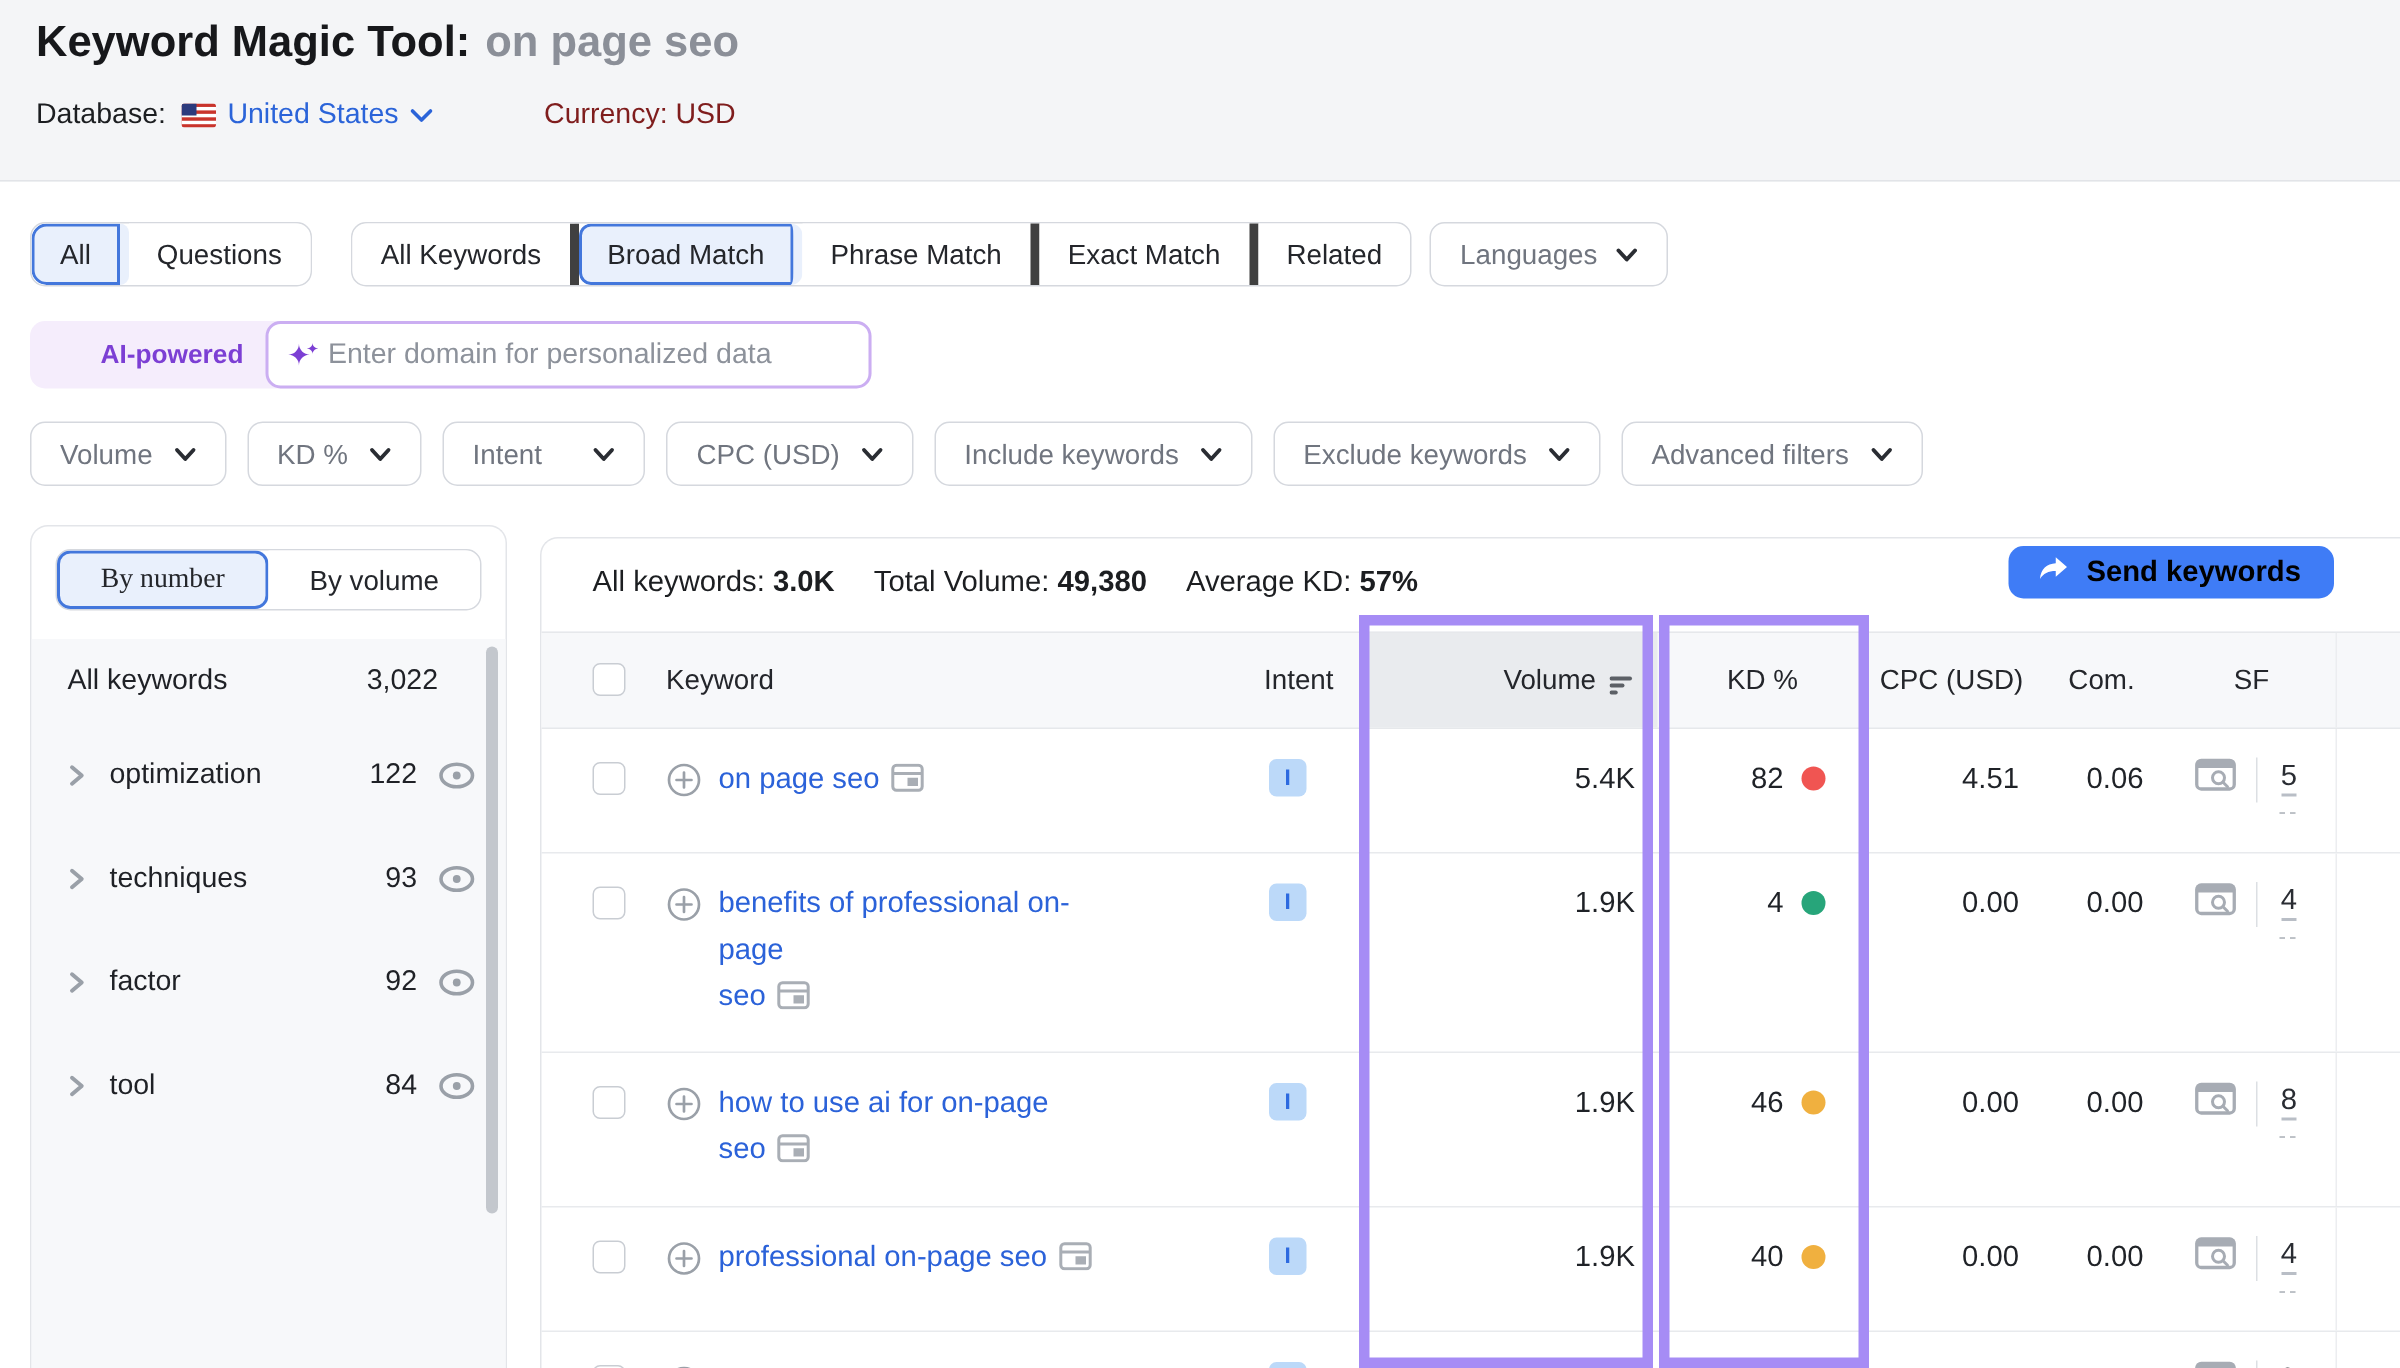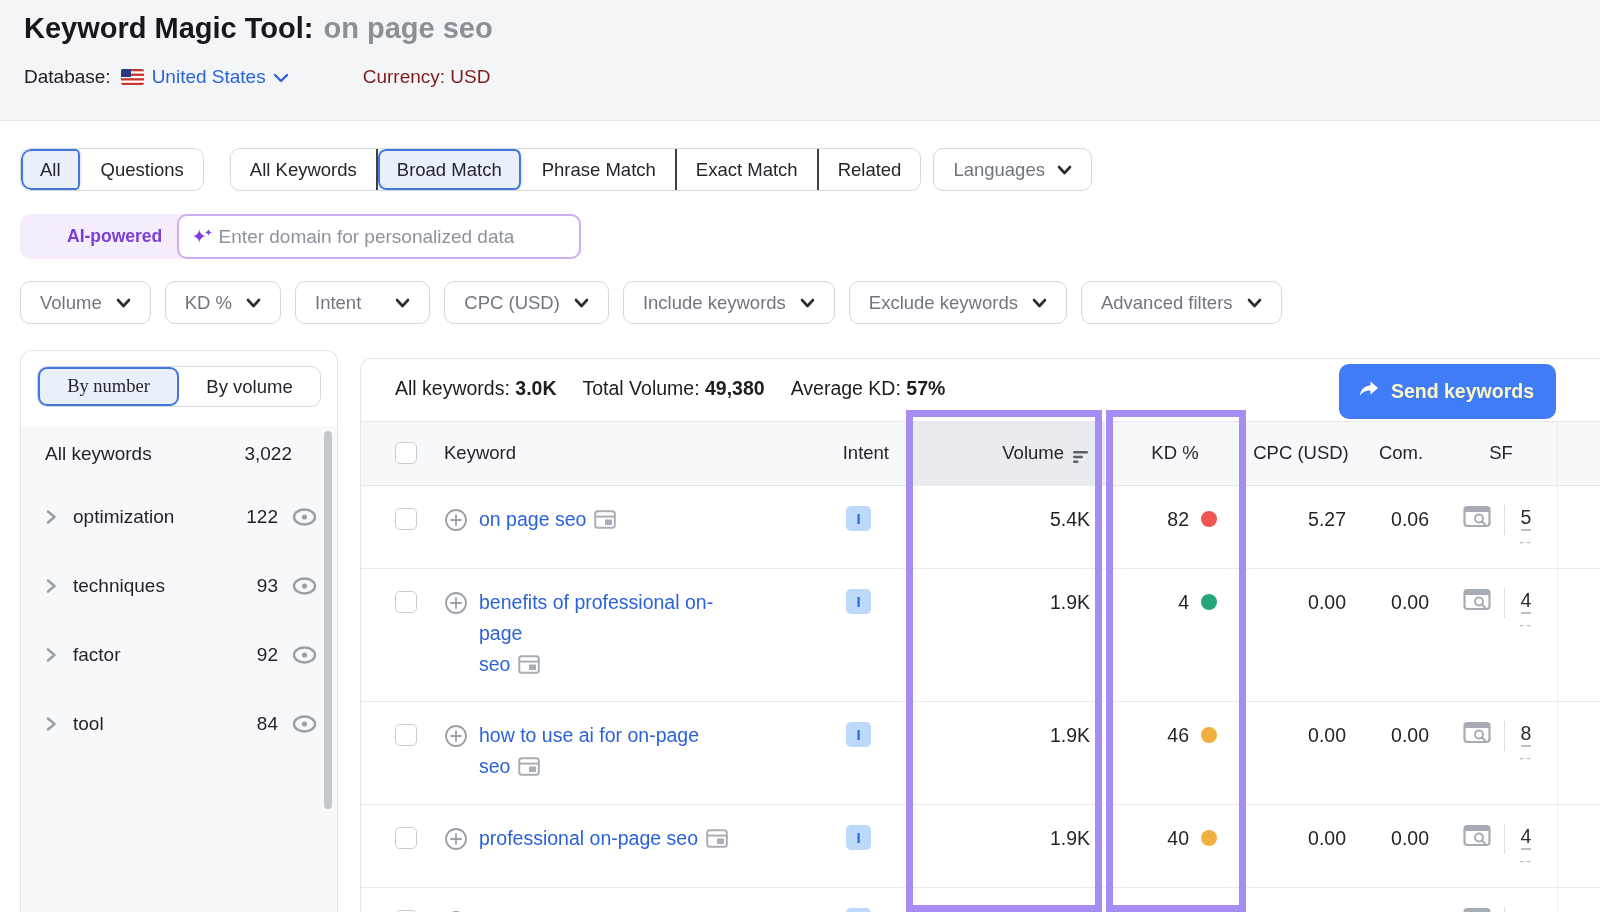--- a/index.html
+++ b/index.html
@@ -21,21 +21,21 @@
   .flag { width:23px; height:16px; margin-right:8px; border-radius:2px; }
   .db-value { color:#2b64d9; }
   .chev-blue { margin-left:7px; }
   .currency { margin-left:74px; color:#7f1d1d; }
 
   
   .tabs-row { position:absolute; left:20px; top:148px; display:flex; align-items:flex-start; gap:26px; }
   .tab-group { display:flex; border:1px solid #d5d8de; border-radius:10px; background:#fff; height:43px; }
   .tab {
     display:flex; align-items:center; padding:0 19px; font-size:18.5px; color:#24262b;
-    border-right:2px solid #404040; cursor:pointer; background:#fff; position:relative;
+    border-right:6px solid #404040; cursor:pointer; background:#fff; position:relative;
   }
   .tab:first-child { border-radius:10px 0 0 10px; }
   .tab:last-child  { border-right:none; border-radius:0 10px 10px 0; }
   .tab.selected {
     background:#e9f0fc; box-shadow:inset 0 0 0 2px #4377dc; border-radius:8px;
     border-right-color:transparent;
   }
   .tab.selected:first-child { border-radius:10px 6px 6px 10px; }
   .btn-dropdown {
     display:flex; align-items:center; gap:12px; height:43px; padding:0 19px;
@@ -103,22 +103,22 @@
 
   
   .table-card {
     position:absolute; left:360px; top:358px; width:1240px; height:554px;
     background:#fff; border:1px solid #e3e5e9; border-right:none; border-bottom:none;
     border-radius:12px 0 0 0;
   }
   .summary-bar { position:absolute; left:34px; top:18px; display:flex; gap:26px; font-size:19.5px; color:#1c1e21; }
   .summary-item b { font-weight:700; }
   .send-btn {
-    position:absolute; right:44px; top:5px; height:55px; padding:0 22px 0 18px;
-    background:#3f7cf6; color:#fef9c3; border:none; border-radius:10px; cursor:pointer;
+    position:absolute; right:44px; top:5px; height:35px; padding:0 22px 0 18px;
+    background:#3f7cf6; color:#000000; border:none; border-radius:10px; cursor:pointer;
     display:flex; align-items:center; gap:11px; font-size:19.5px; font-weight:600;
     font-family:"Liberation Sans", sans-serif;
   }
   .grid-row {
     display:grid;
     grid-template-columns:56px 380px 112px 196px 140px 112px 88px 112px 1fr;
     align-items:flex-start;
   }
   .thead {
     position:absolute; left:0; top:62px; width:1239px; height:65px;
@@ -444,21 +444,21 @@
             <span class="intent-badge">I</span>
           </div>
         <div class="cell c-vol">
             <span>5.4K</span>
           </div>
         <div class="cell c-kd">
             <span class="kd-num">82</span>
             <span class="dot" style="background-color: rgb(240, 85, 82);"></span>
           </div>
         <div class="cell c-cpc">
-            <span>5.27</span>
+            <span>4.51</span>
           </div>
         <div class="cell c-com">
             <span>0.06</span>
           </div>
         <div class="cell c-sf">
             <span class="sf-cell-inner">
           <span class="sf-icon"><svg width="28" height="24" viewBox="0 0 28 24">
                   <rect x="1.5" y="2" width="25" height="19" rx="3" fill="none" stroke="#a7acb4" stroke-width="2.2"></rect>
                   <rect x="1.5" y="2" width="25" height="5" fill="#a7acb4"></rect>
                   <circle cx="16" cy="13.5" r="4" fill="none" stroke="#a7acb4" stroke-width="2"></circle>

